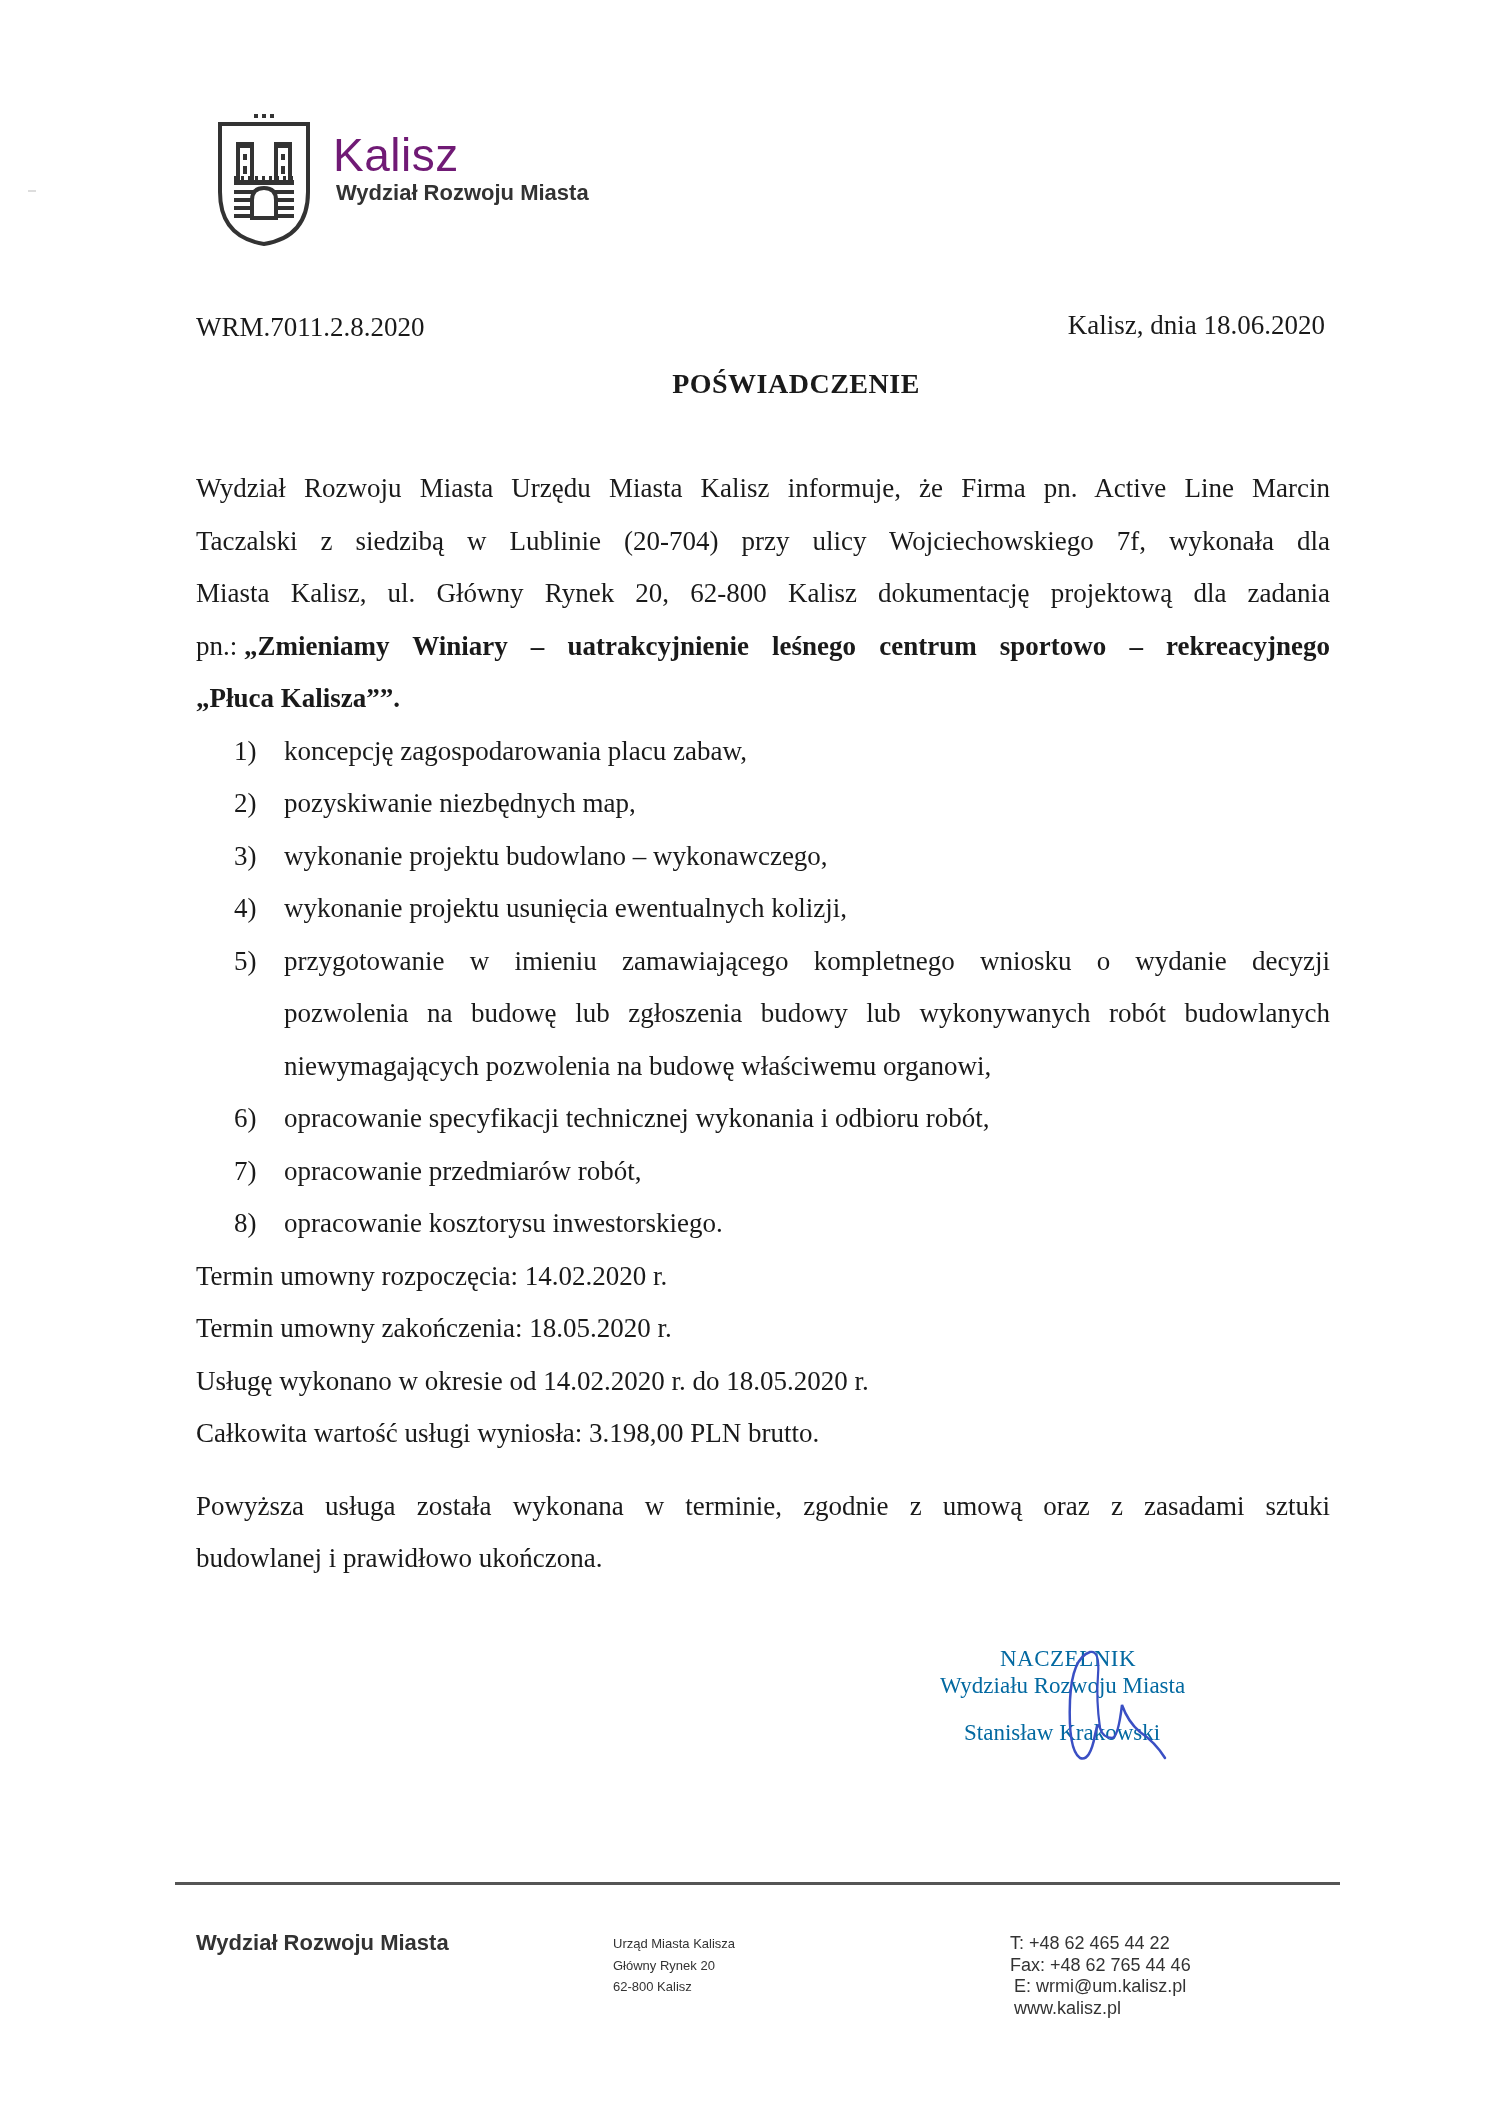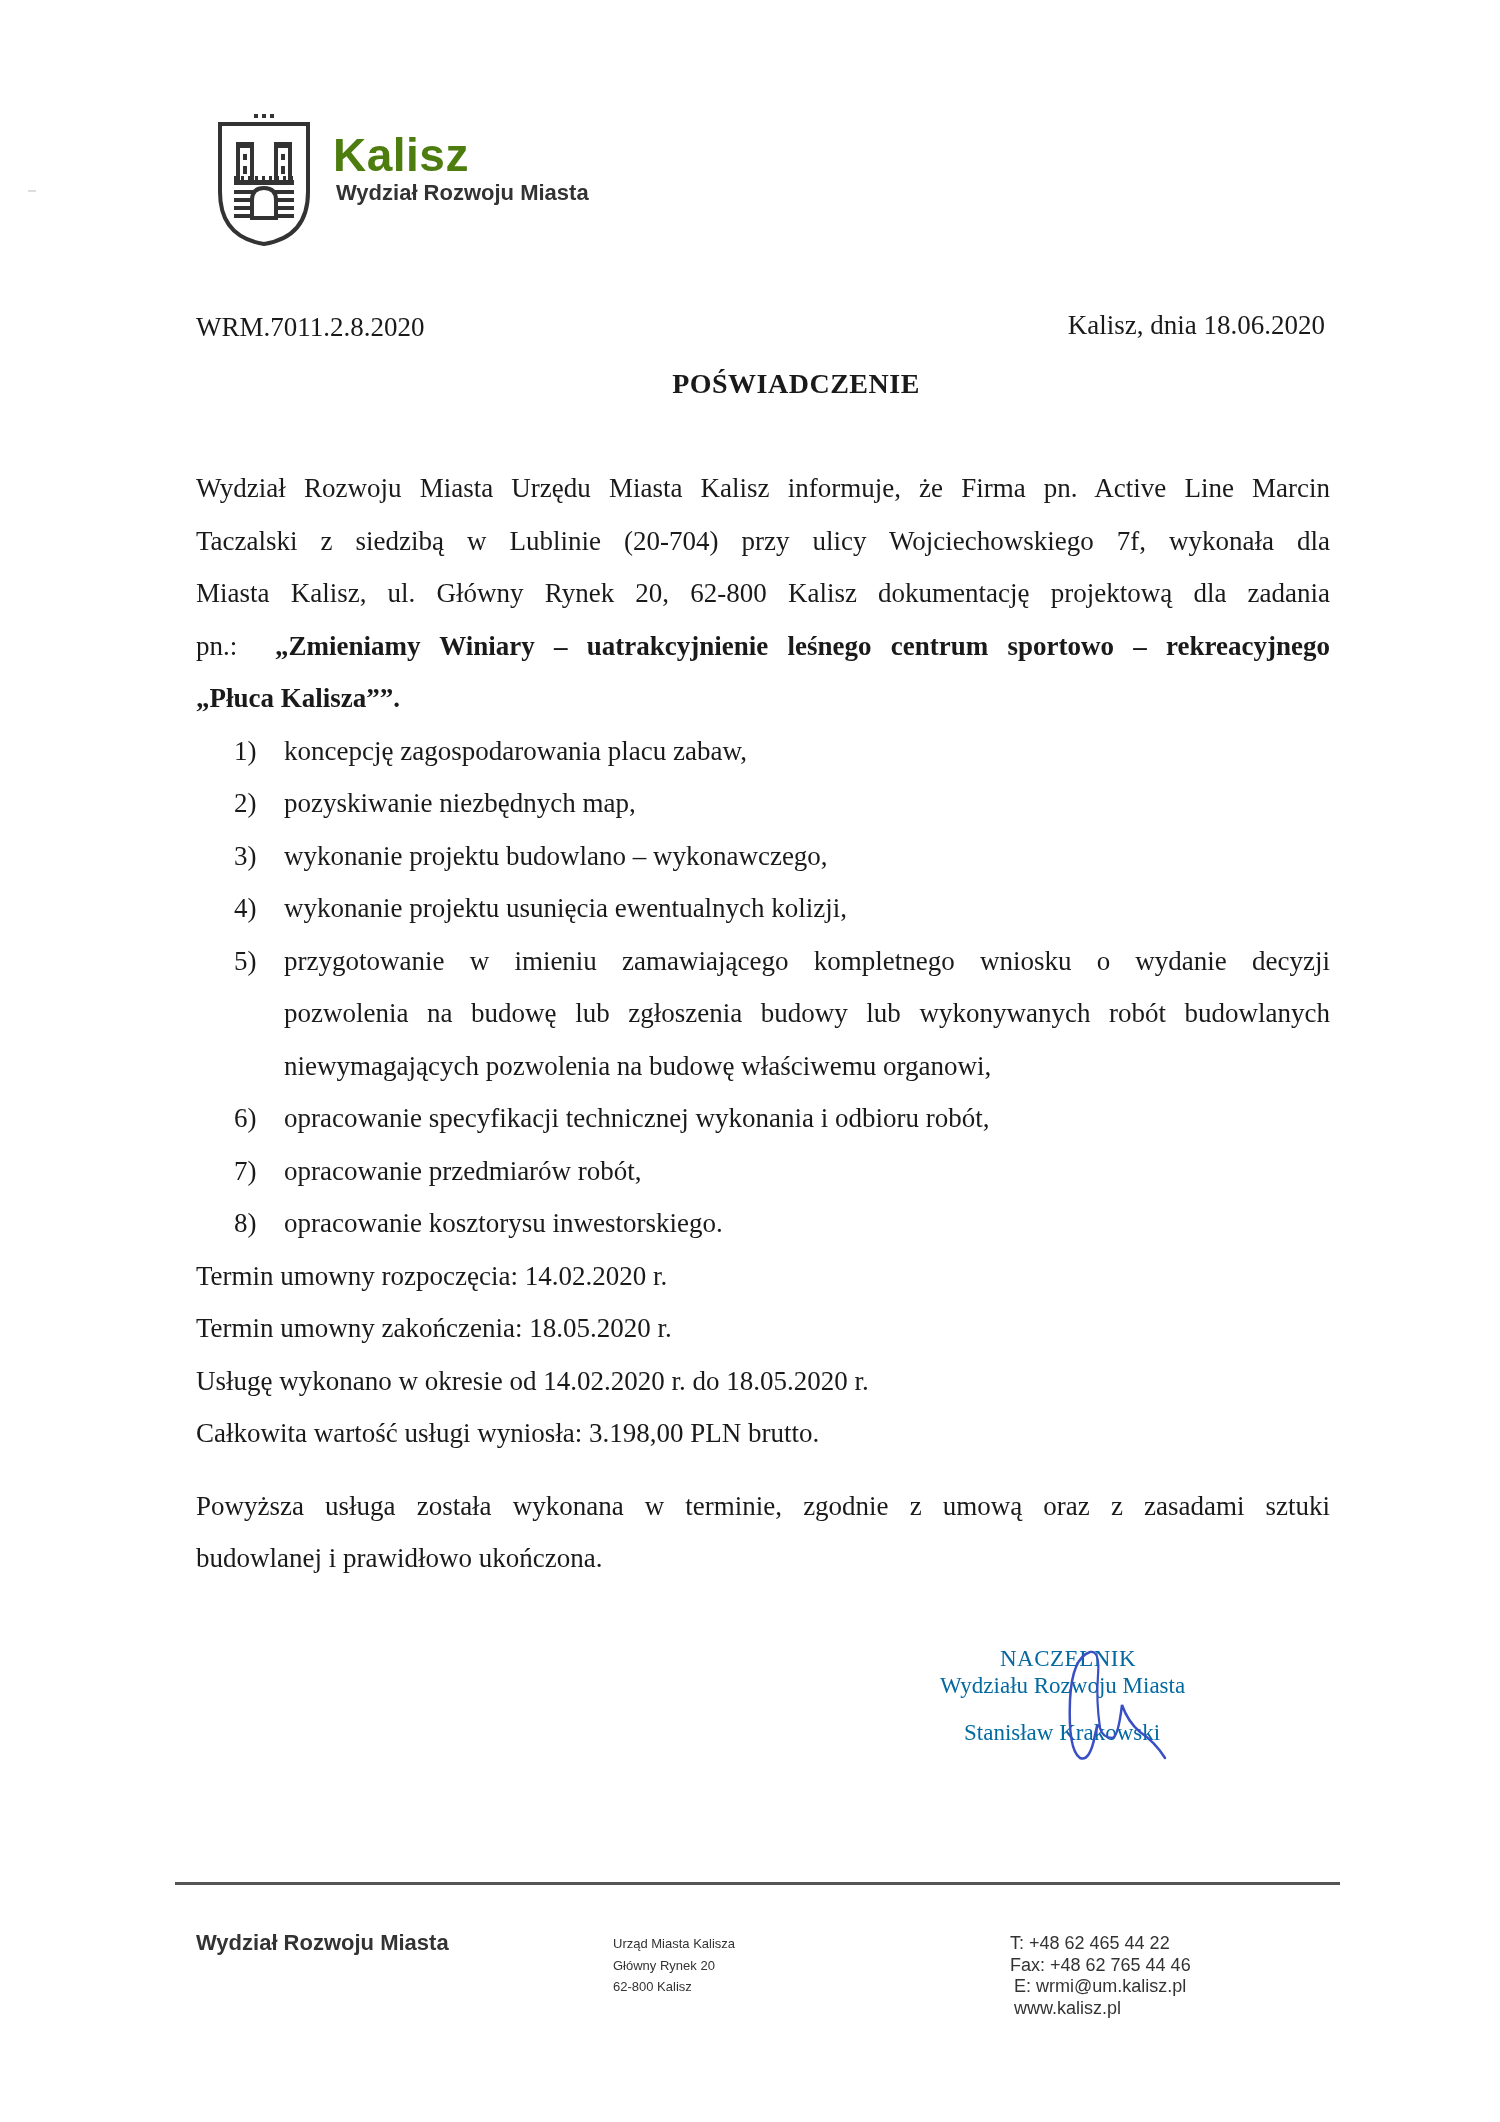--- a/index.html
+++ b/index.html
@@ -3,21 +3,21 @@
 <meta charset="utf-8">
 <style>
   html, body { margin:0; padding:0; background:#ffffff; }
   body { width:1500px; height:2122px; position:relative; overflow:hidden; color:#1a1a1a; }
   .serif { font-family: "Liberation Serif", "DejaVu Serif", serif; }
   .sans { font-family: "Liberation Sans", "DejaVu Sans", sans-serif; }
   .abs { position:absolute; }
 
   
   #logo { left:214px; top:112px; width:100px; height:135px; }
-  #brand-name { left:333px; top:128px; font-size:46px; font-weight:bold; color:#4d7c0f; letter-spacing:0.5px; }
+  #brand-name { left:333px; top:128px; font-size:46px; font-weight:normal; color:#701a75; letter-spacing:0.5px; }
   #brand-sub { left:336px; top:180px; font-size:22px; font-weight:bold; color:#333; }
 
   #ref { left:196px; top:312px; font-size:27px; }
   #date { right:175px; top:310px; font-size:27px; }
   #title { left:0; width:1500px; text-align:center; top:368px; font-size:28px; font-weight:bold; letter-spacing:0.5px;padding-left:46px; }
 
   
   #body { left:196px; top:462px; width:1134px; font-size:27px; line-height:52.5px; }
   .just { text-align:justify; text-align-last:justify; }
   .line { white-space:nowrap; }
@@ -92,21 +92,21 @@
 <div class="abs specks"></div>
 
 <div class="abs serif" id="ref">WRM.7011.2.8.2020</div>
 <div class="abs serif" id="date">Kalisz, dnia 18.06.2020</div>
 <div class="abs serif" id="title">POŚWIADCZENIE</div>
 
 <div class="abs serif" id="body">
   <div class="just line">Wydział Rozwoju Miasta Urzędu Miasta Kalisz informuje, że Firma pn. Active Line Marcin</div>
   <div class="just line">Taczalski z siedzibą w Lublinie (20-704) przy ulicy Wojciechowskiego 7f, wykonała dla</div>
   <div class="just line">Miasta Kalisz, ul. Główny Rynek 20, 62-800 Kalisz dokumentację projektową dla zadania</div>
-  <div class="line" style="display:flex; justify-content:space-between;gap:31px;">
+  <div class="line" style="display:flex; justify-content:space-between;">
     <span style="white-space:pre;">pn.: </span>
     <span class="bold just" style="flex:1; display:block;">„Zmieniamy Winiary – uatrakcyjnienie leśnego centrum sportowo – rekreacyjnego</span>
   </div>
   <div class="bold line">„Płuca Kalisza””.</div>
 
   <ol class="scope">
     <li>
       <span class="num">1)</span>
       <div class="line">koncepcję zagospodarowania placu zabaw,</div>
     </li>

